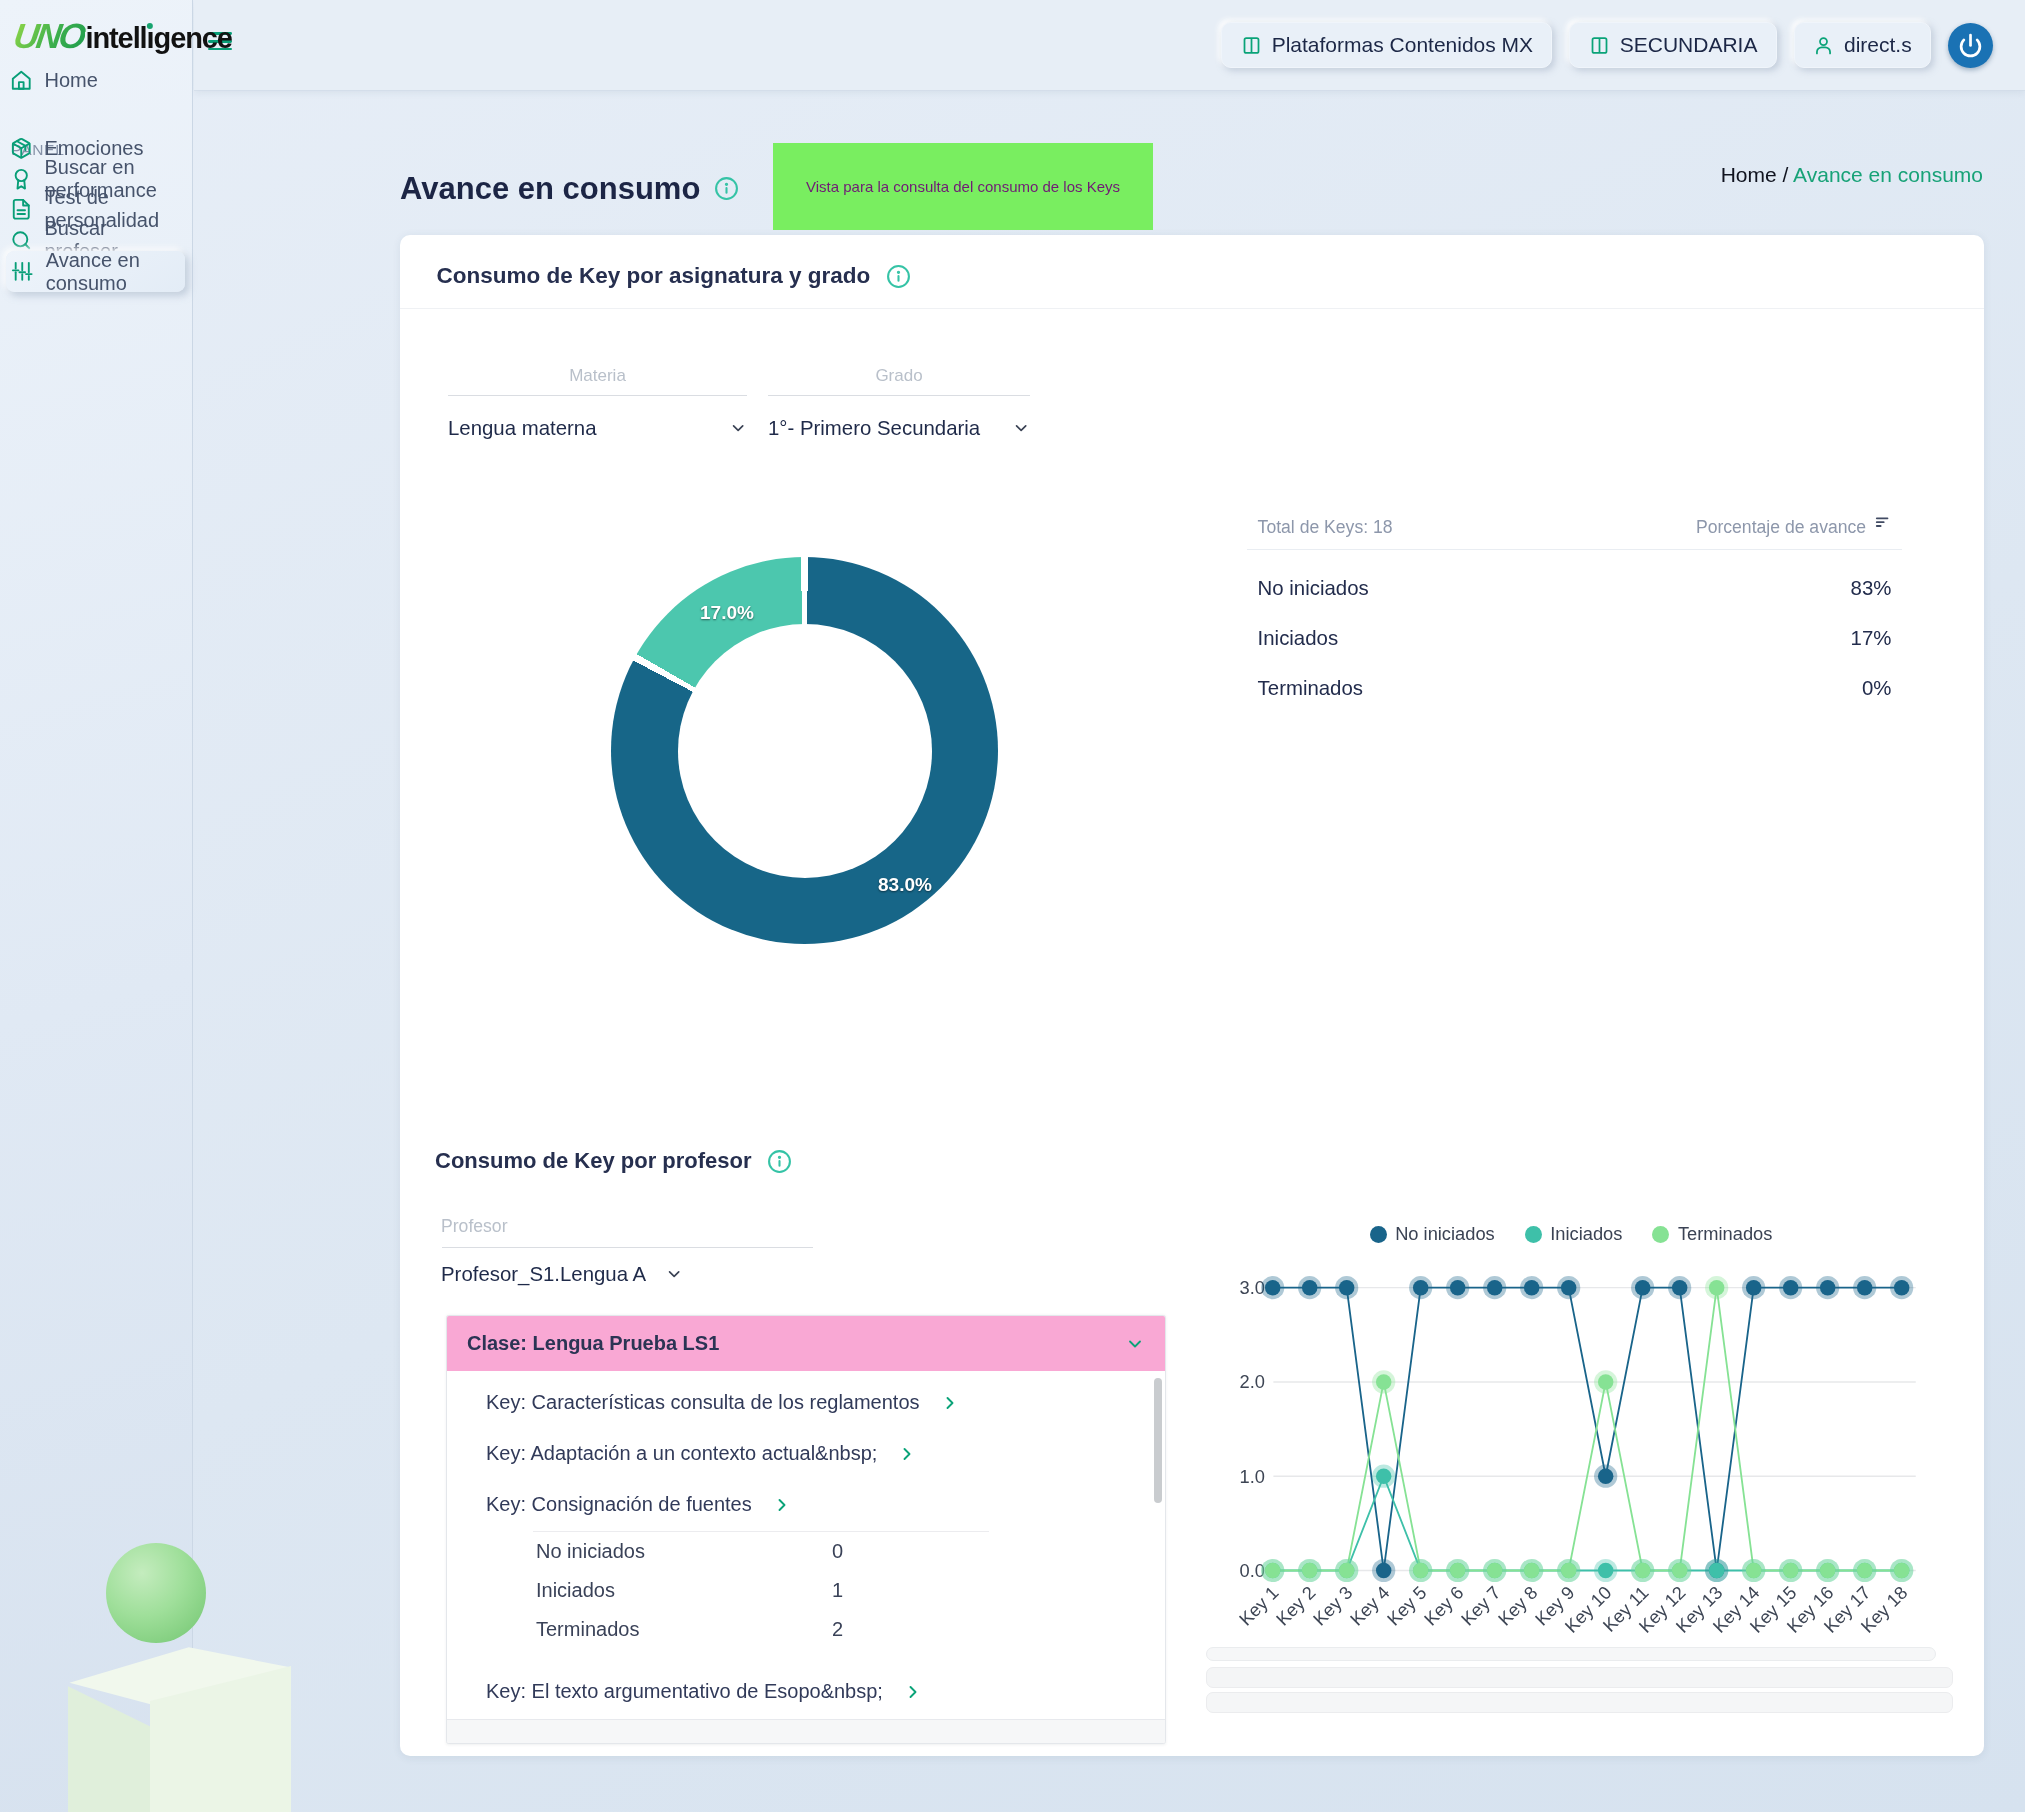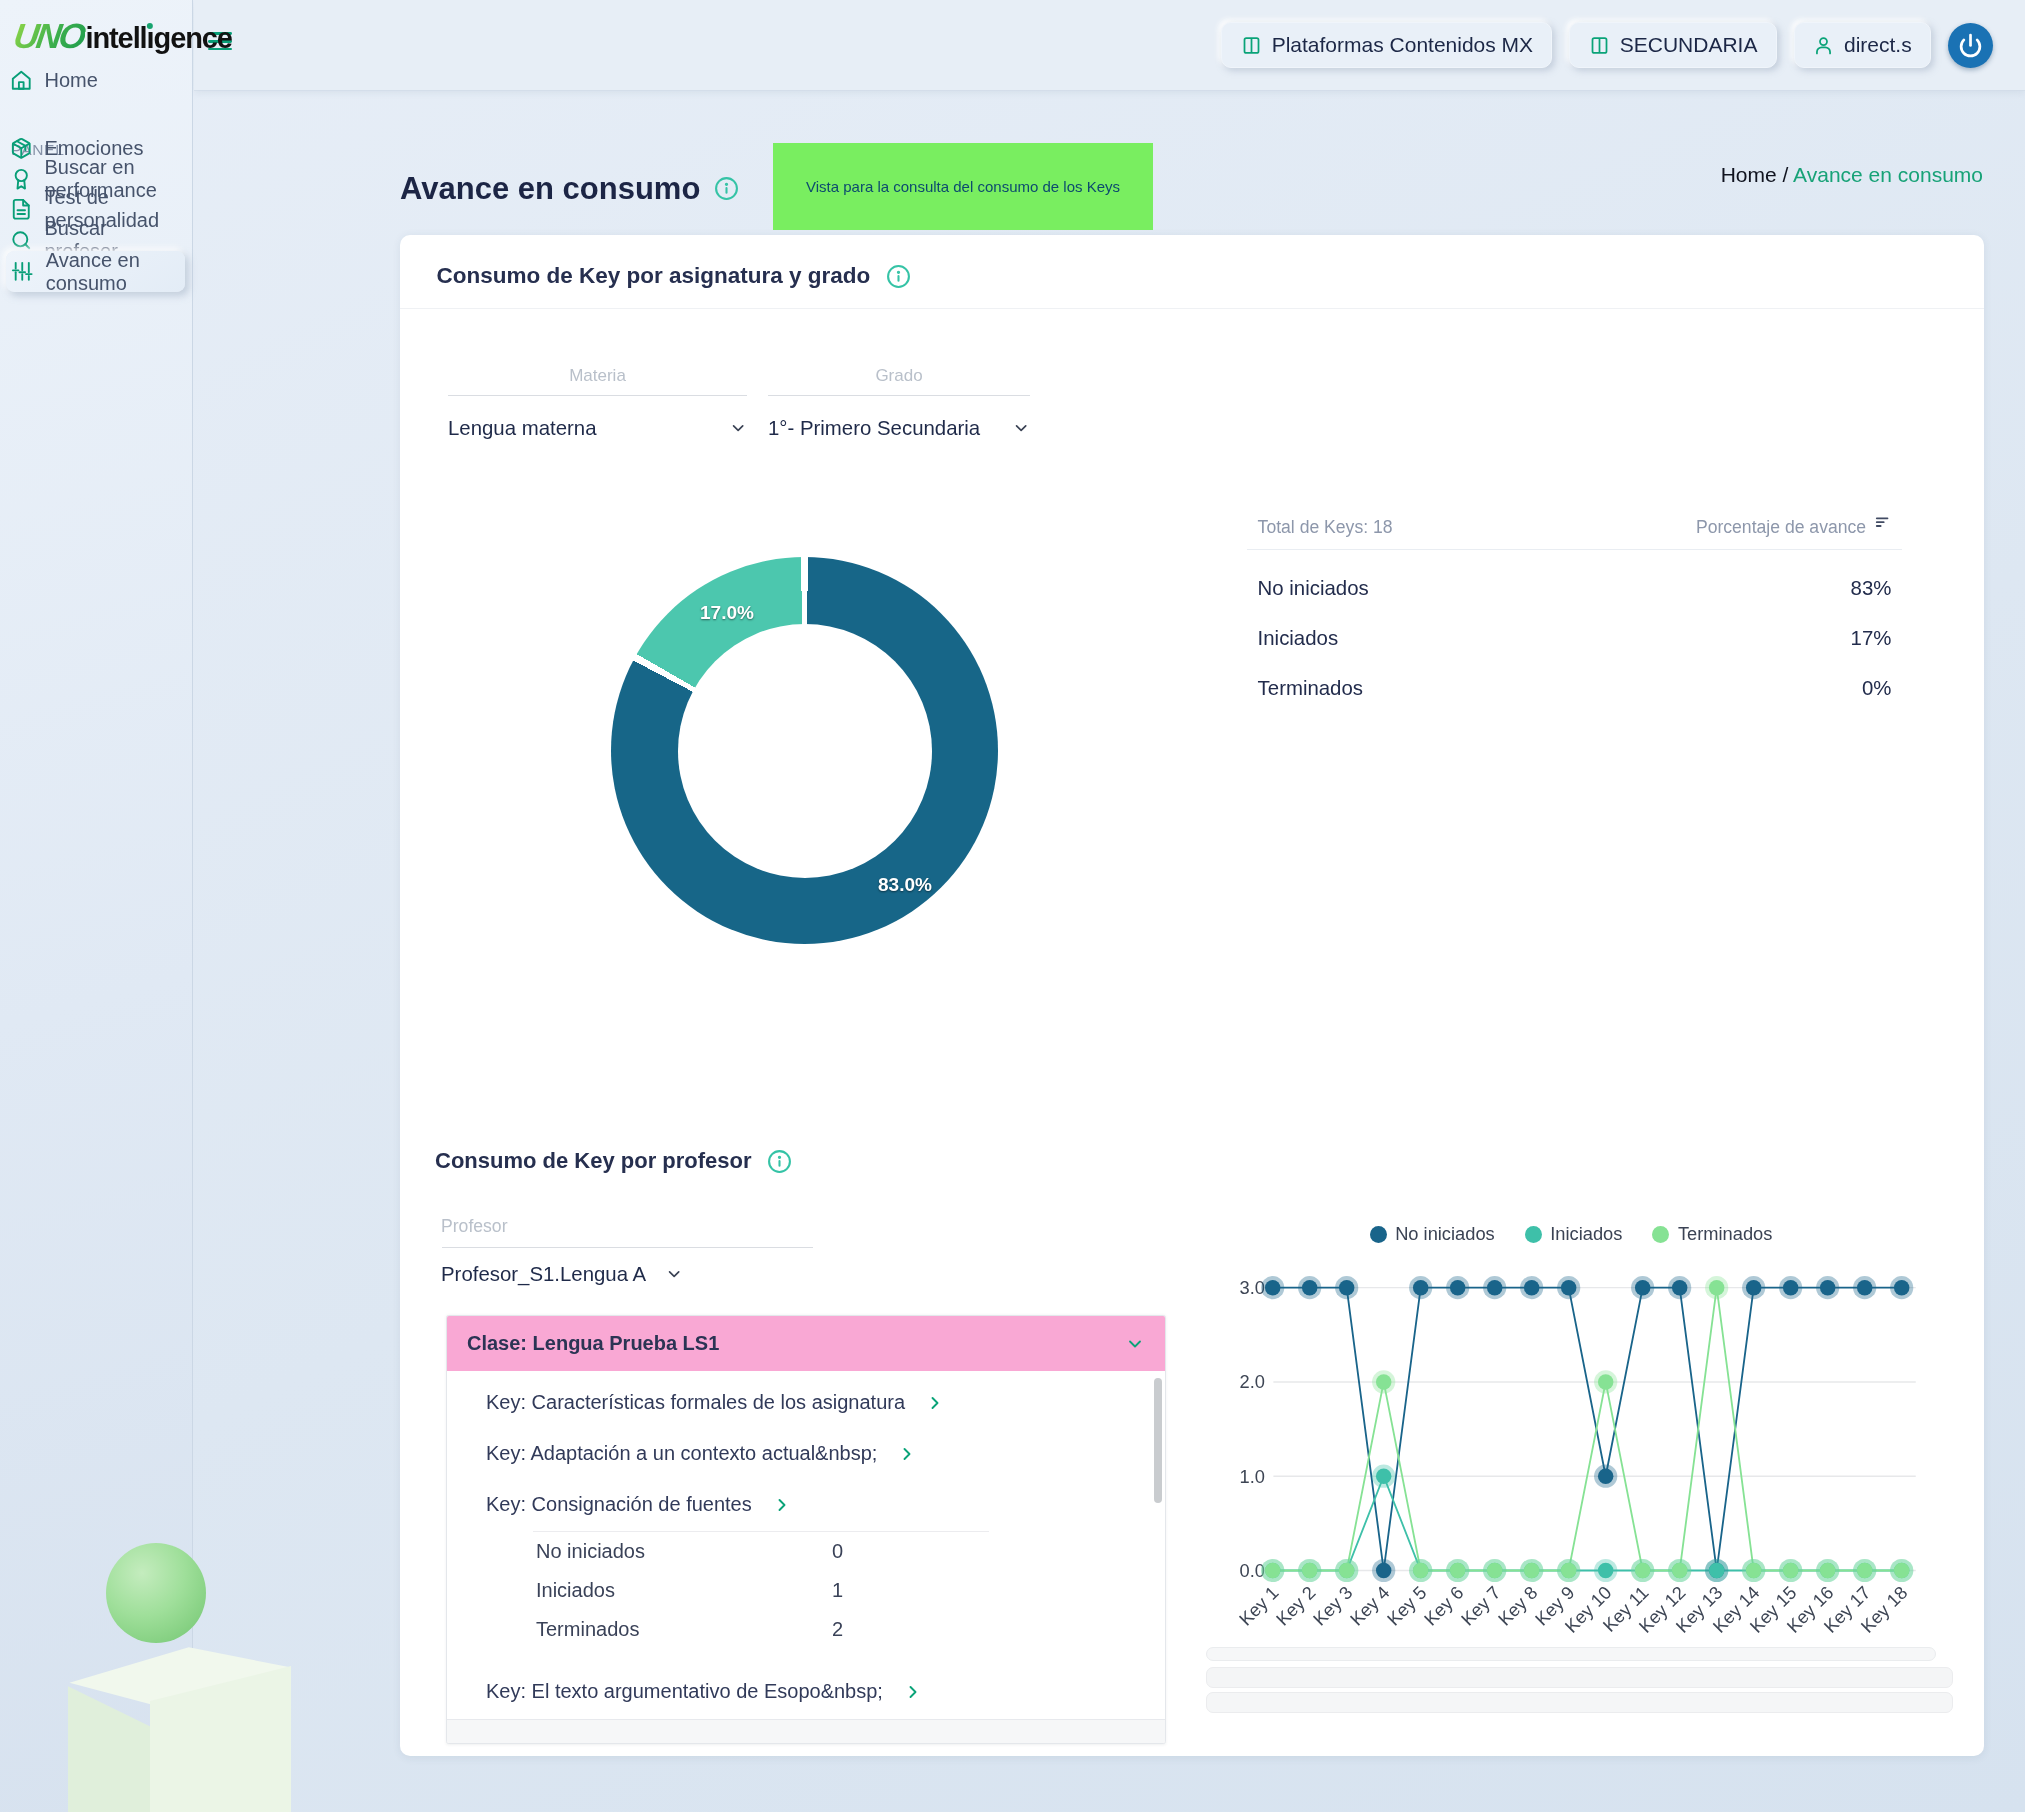--- a/index.html
+++ b/index.html
@@ -56,21 +56,21 @@
   .power-btn{ width:45px; height:45px; border-radius:50%; background:#1a72b4; display:flex; align-items:center;
     justify-content:center; cursor:pointer; box-shadow:0 2.1px 5px rgba(20,60,100,.35); }
   .power-btn svg{ width:25px; height:25px; color:#ffffff; }
 
   
   .page-title{ position:absolute; left:400px; top:150px; display:flex; align-items:center; gap:14px;
     font-size:31px; font-weight:600; color:#1c2545; z-index:1; }
   .info-icon{ width:25px; height:25px; color:#35c3a6; flex:0 0 25px; }
   .tooltip-box{ position:absolute; left:773px; top:143px; width:380px; height:87px; background:#79ee60;
     display:flex; align-items:center; justify-content:center; text-align:center; padding:0 24px;
-    font-size:15px; color:#0c4a6e; z-index:4; }
+    font-size:15px; color:#701a75; z-index:4; }
   .breadcrumb{ position:absolute; right:42px; top:163px; font-size:21px; color:#10131f; z-index:1; }
   .breadcrumb .crumb-current{ color:#17a277; }
 
   
   .card{ position:absolute; left:400px; top:235px; width:1584px; height:1521px; background:#ffffff;
     border-radius:10px; box-shadow:0 1.4px 8.5px rgba(40,60,90,.08); z-index:1; }
   .card-head{ position:absolute; left:22.5px; top:28px; display:flex; align-items:center; gap:15.5px;
     font-size:22.5px; font-weight:600; color:#262f4f;margin-left:14px; }
   .card-divider{ position:absolute; left:0; top:73px; width:100%; height:1.4px; background:#eff1f4; }
 
@@ -369,21 +369,21 @@
 
   <div class="class-panel">
     <div class="cp-header">
       <span>Clase: Lengua Prueba LS1</span>
       <svg class="chev-green" viewBox="0 0 24 24" fill="none" stroke="currentColor" stroke-width="2.2" stroke-linecap="round" stroke-linejoin="round">
           <polyline points="6 9 12 15 18 9"></polyline>
         </svg>
     </div>
     <div class="cp-body" id="cp-body">
         <div class="key-item">
-          <span class="key-label">Key: Características formales de los asignatura</span>
+          <span class="key-label">Key: Características consulta de los reglamentos</span>
           <span class="chev-green" style="width:18.3px;height:18.3px;">
             <svg viewBox="0 0 24 24" fill="none" stroke="currentColor" stroke-width="2.3" stroke-linecap="round" stroke-linejoin="round">
               <polyline points="9 18 15 12 9 6"></polyline>
             </svg>
           </span>
         </div>
         <div class="key-item">
           <span class="key-label">Key: Adaptación a un contexto actual&amp;nbsp;</span>
           <span class="chev-green" style="width:18.3px;height:18.3px;">
             <svg viewBox="0 0 24 24" fill="none" stroke="currentColor" stroke-width="2.3" stroke-linecap="round" stroke-linejoin="round">

